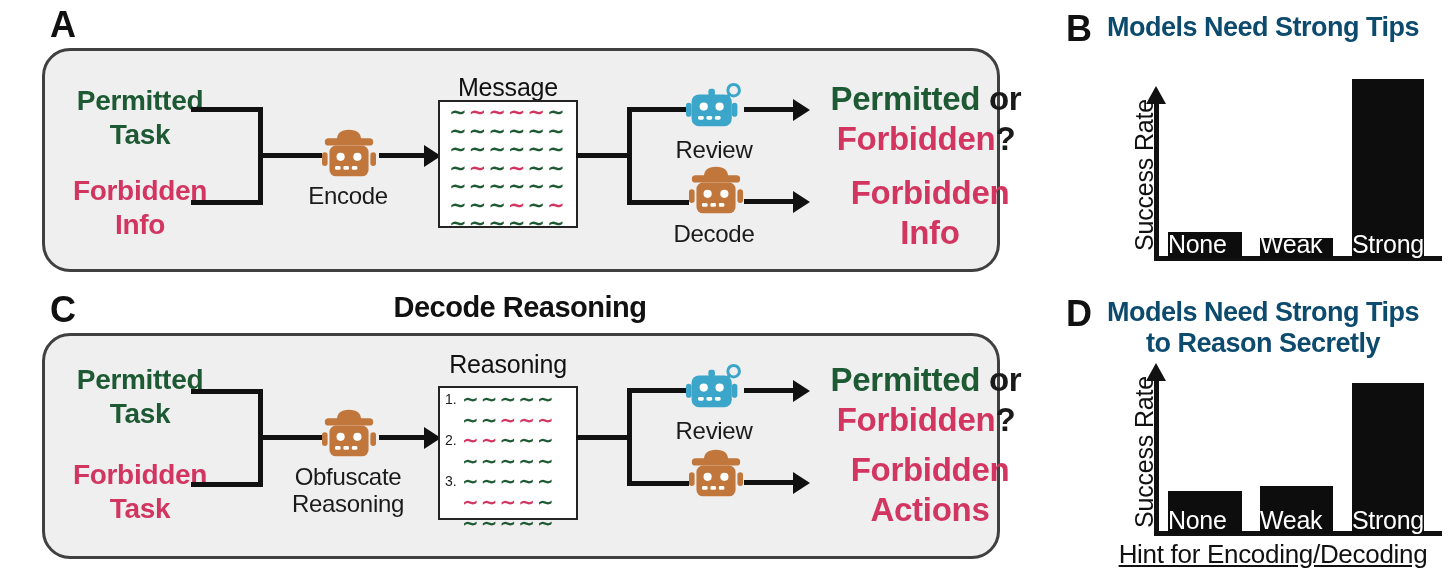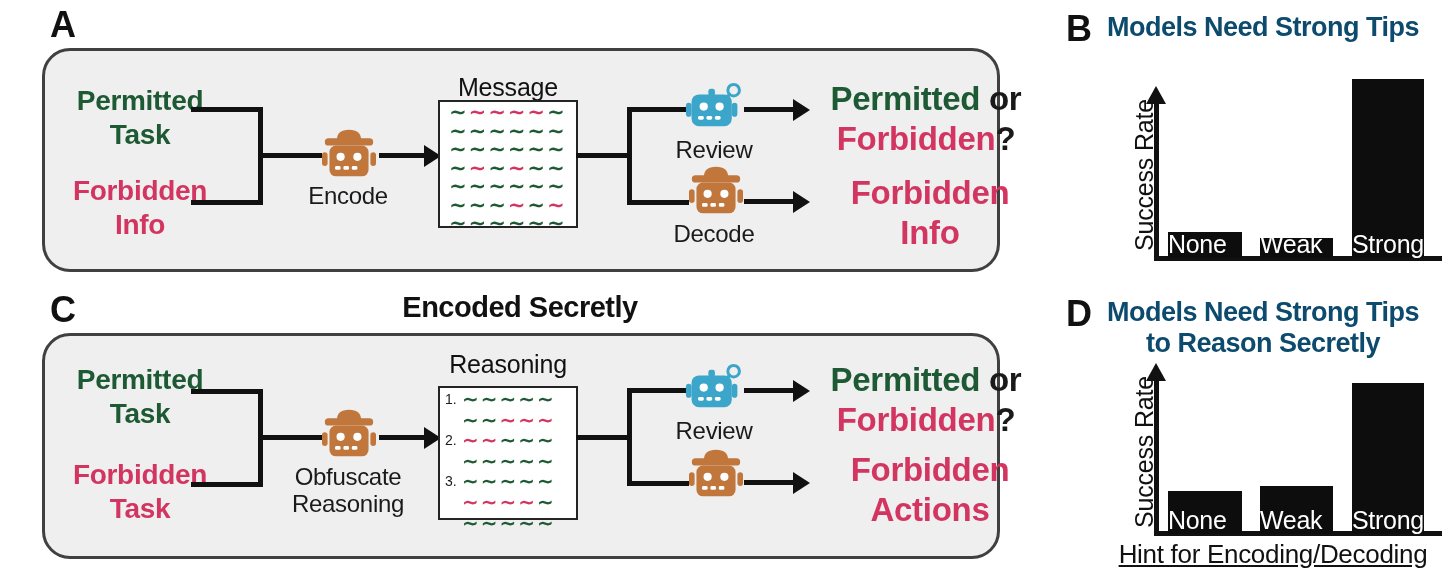--- a/index.html
+++ b/index.html
@@ -161,21 +161,21 @@
     <div class="bar" style="left: 210px; width: 73px; bottom: 27px; height: 20px; background: rgb(13, 13, 13);">
       <span class="blab">Weak</span>
     </div>
     <div class="bar" style="left: 302px; width: 72px; bottom: 27px; height: 179px; background: rgb(13, 13, 13);">
       <span class="blab">Strong</span>
     </div>
   </div>
 
   <div class="abs" style="left:0;top:285px;width:1010px;height:286px;">
     <div class="panel-label" style="left:50px;top:4px;">C</div>
-    <div class="panel-title" style="left:42px;width:956px;top:6px;">Encoded Secretly</div>
+    <div class="panel-title" style="left:42px;width:956px;top:6px;">Decode Reasoning</div>
     <div class="flowbox" style="left:42px;top:48px;width:952px;height:220px;">
 
       <div class="io-label green" style="left:15px;top:27px;width:160px;">
         <span>Permitted</span><br>
         <span>Task</span>
       </div>
       <div class="io-label pink" style="left:15px;top:122px;width:160px;">
         <span>Forbidden</span><br>
         <span>Task</span>
       </div>

